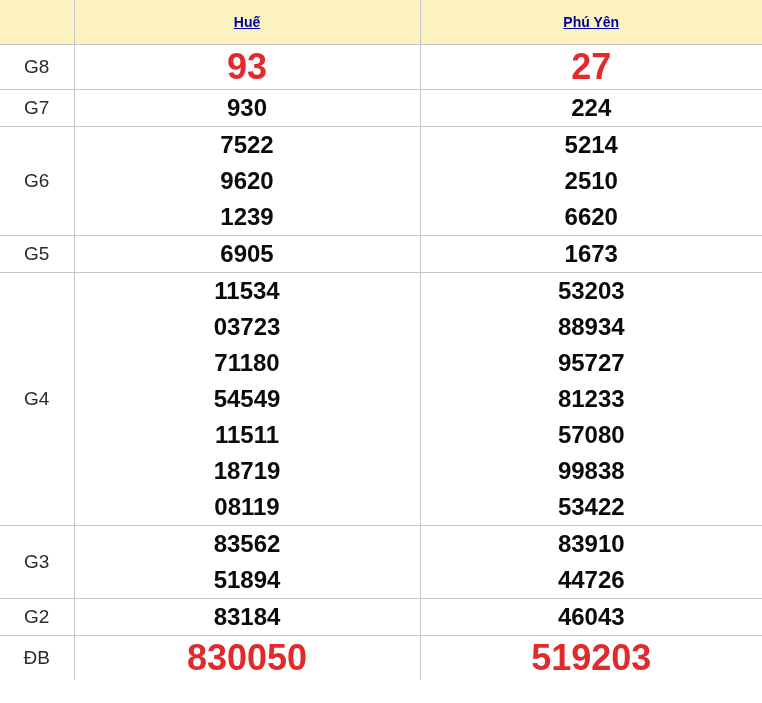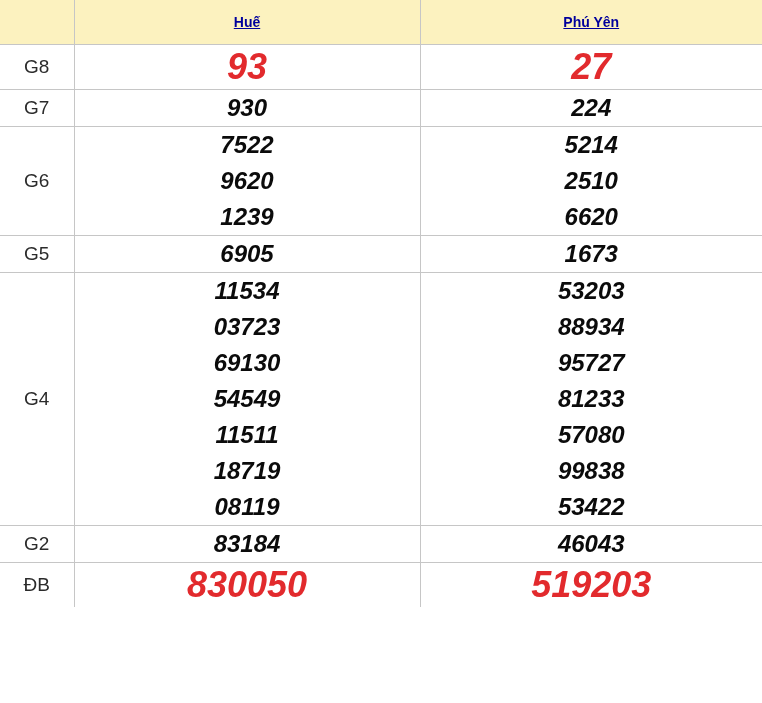--- a/index.html
+++ b/index.html
@@ -47,21 +47,20 @@
     font-size:19px;
     font-weight:400;
     color:var(--label-gray);
   }
   .val{
     height:36px;
     line-height:36px;
     font-size:24px;
     font-weight:bold;
     color:var(--value-black);
-    font-style:italic;
   }
   tr.red-large .val{
     height:44px;
     line-height:44px;
     font-size:36px;
     color:var(--red);
   }
 </style>
 </head>
 <body>
@@ -126,37 +125,48 @@
     <td>
           <div class="val">1673</div>
         </td>
   </tr>
 
   <tr>
     <td class="lbl">G4</td>
     <td>
       <div class="val">11534</div>
       <div class="val">03723</div>
-      <div class="val">69130</div>
+      <div class="val">71180</div>
       <div class="val">54549</div>
       <div class="val">11511</div>
       <div class="val">18719</div>
       <div class="val">08119</div>
     </td>
     <td>
       <div class="val">53203</div>
       <div class="val">88934</div>
       <div class="val">95727</div>
       <div class="val">81233</div>
       <div class="val">57080</div>
       <div class="val">99838</div>
       <div class="val">53422</div>
     </td>
   </tr>
 
+  <tr>
+    <td class="lbl">G3</td>
+    <td>
+      <div class="val">83562</div>
+      <div class="val">51894</div>
+    </td>
+    <td>
+      <div class="val">83910</div>
+      <div class="val">44726</div>
+    </td>
+  </tr>
 
   <tr>
     <td class="lbl">G2</td>
     <td>
           <div class="val">83184</div>
         </td>
     <td>
           <div class="val">46043</div>
         </td>
   </tr>

